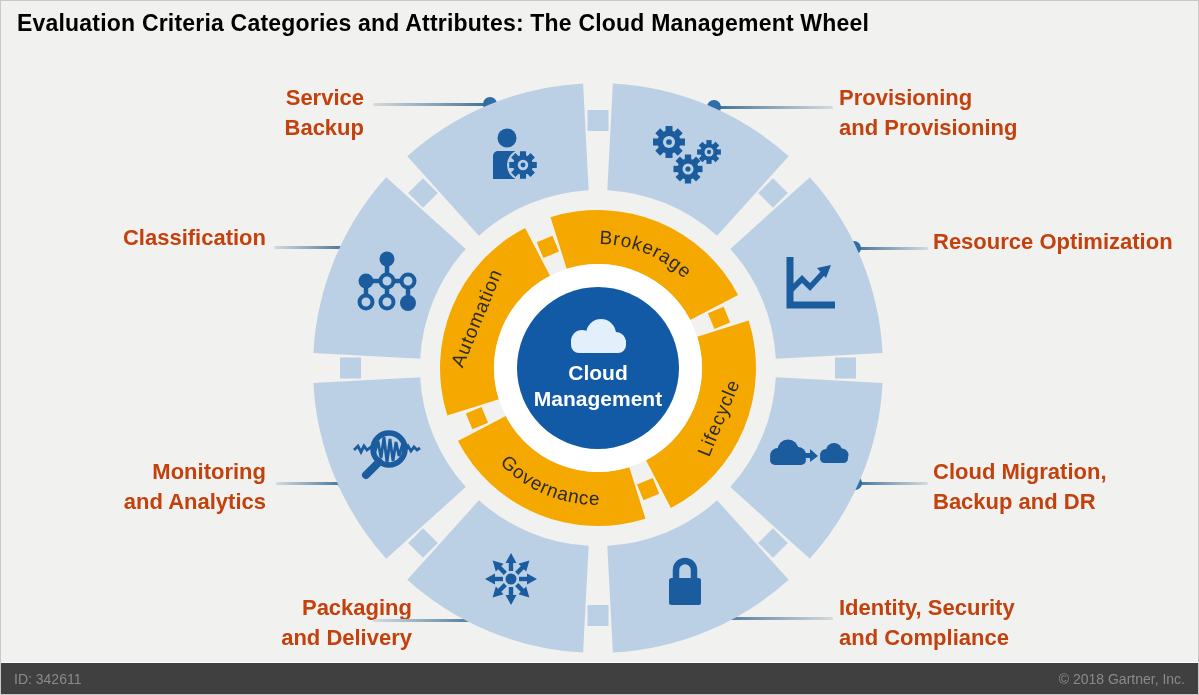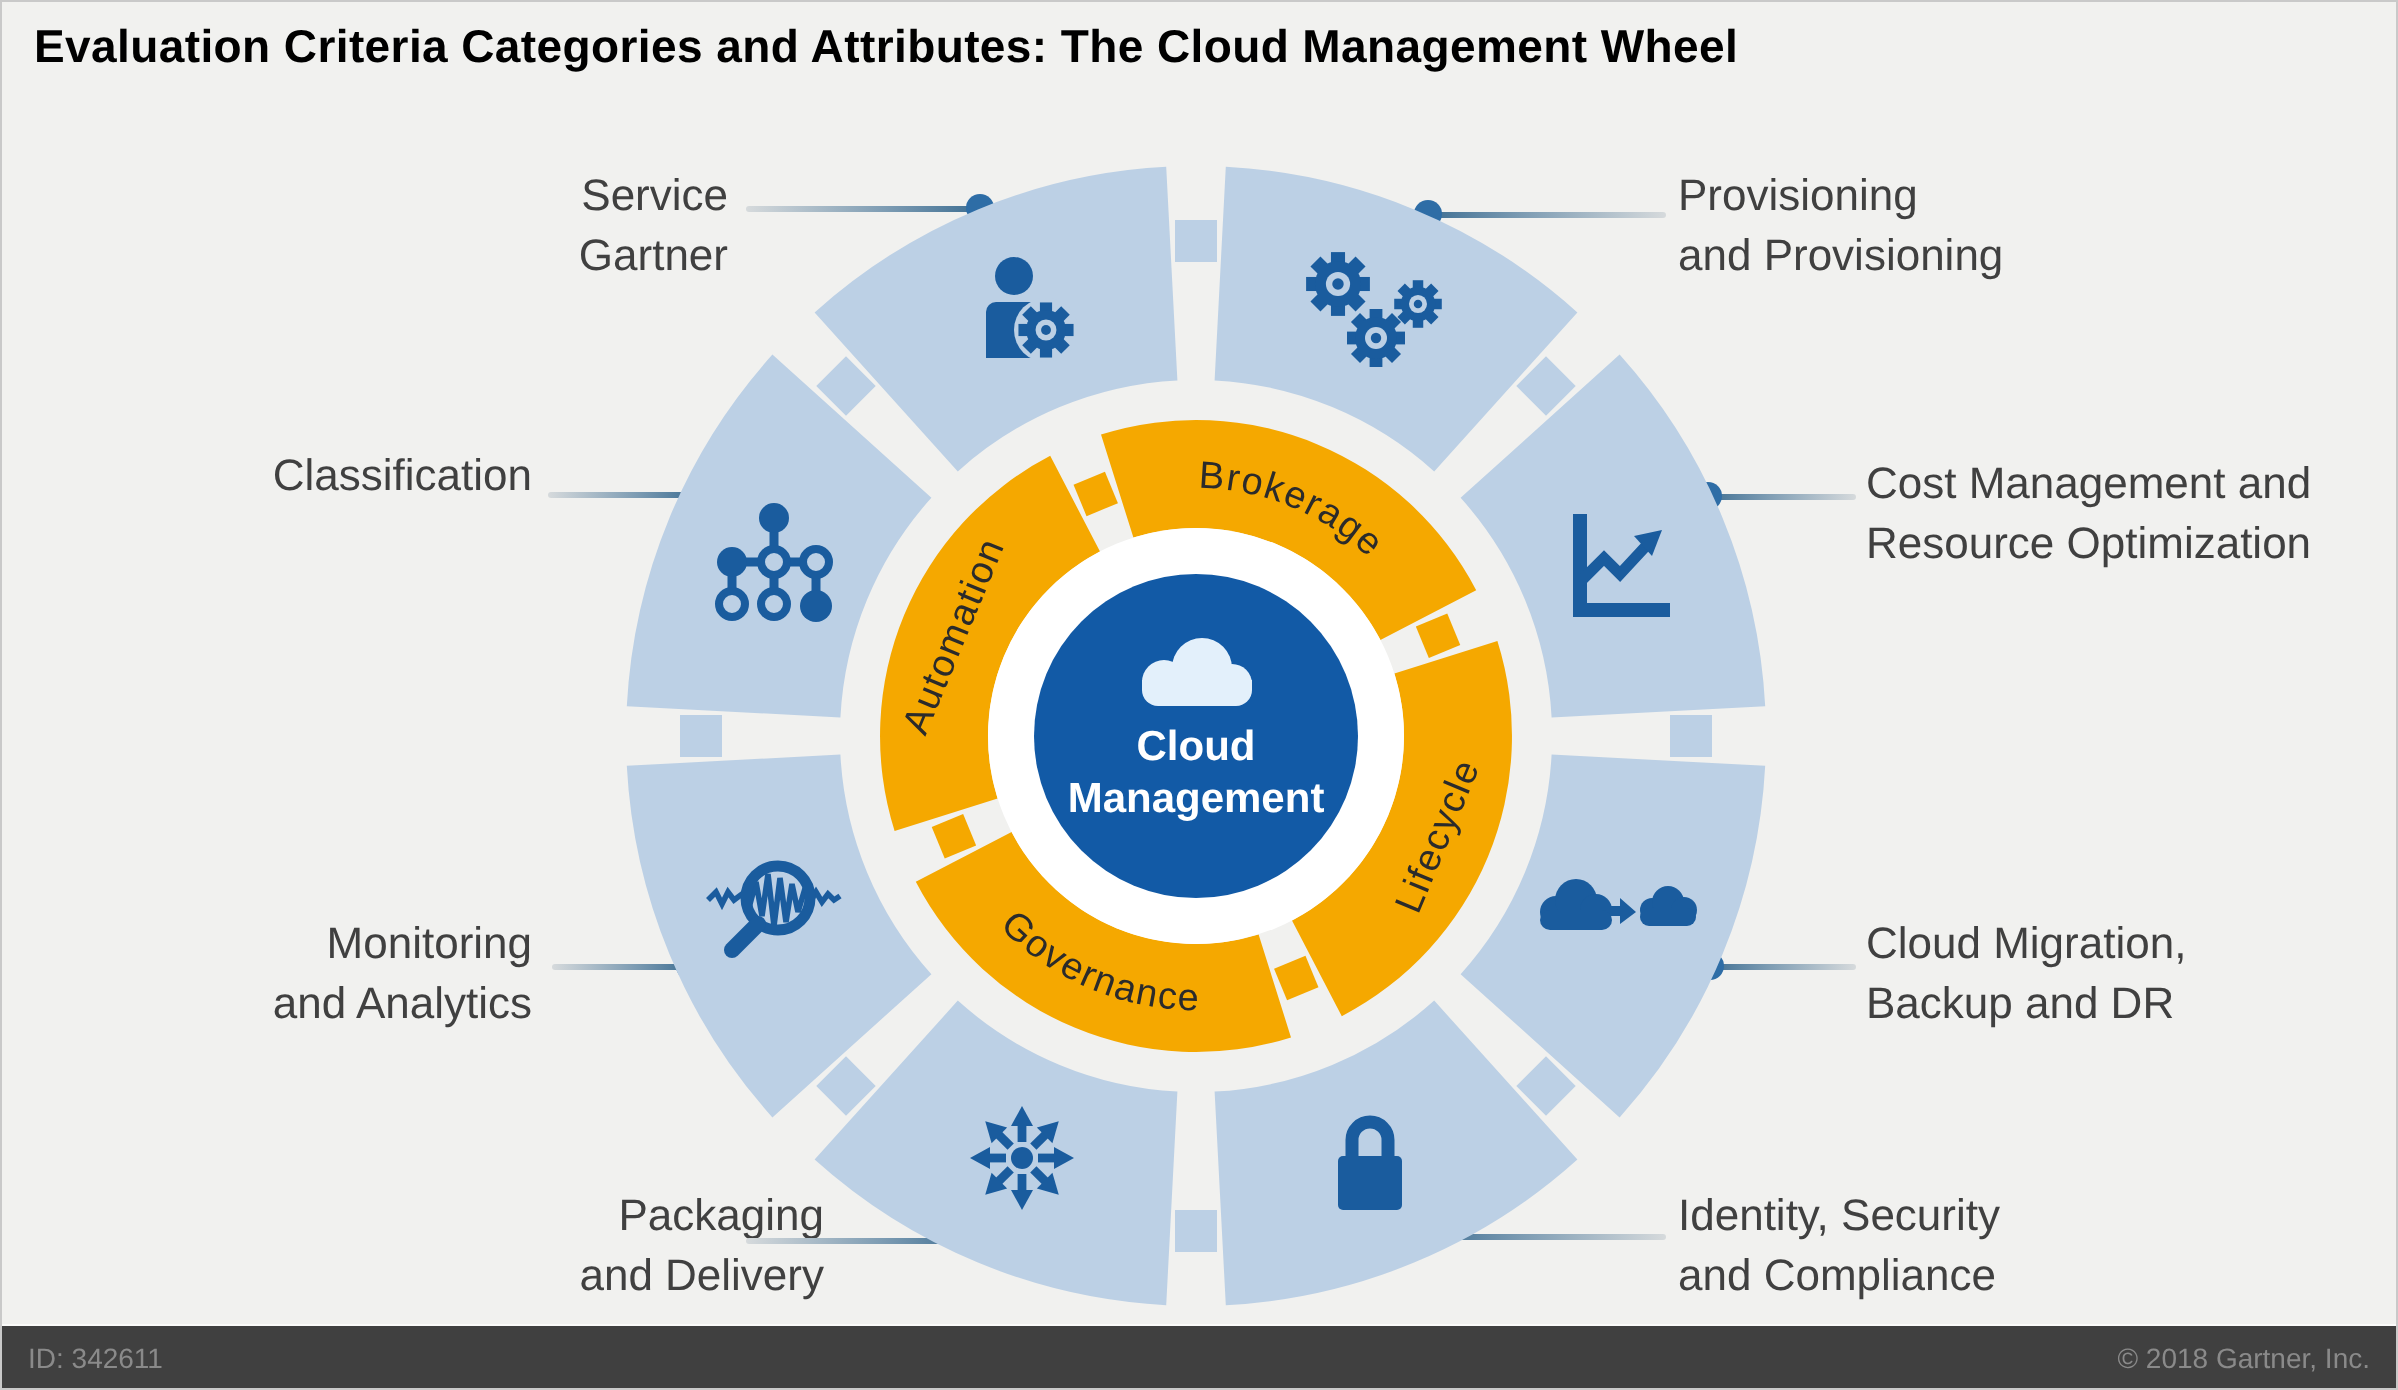--- a/index.html
+++ b/index.html
@@ -18,21 +18,21 @@
     font-family:"Liberation Sans", sans-serif;
     overflow:hidden;
     padding-left:28px;
   }
   .title{
     position:absolute;left:16px;top:9px;
     font-size:23px;font-weight:bold;color:#000;
     letter-spacing:0.2px;white-space:nowrap;
   }
   .cat-label{
-    position:absolute;font-size:22px;color:#404040;line-height:30px;white-space:nowrap;
+    position:absolute;font-size:22px;color:#c2410c;line-height:30px;white-space:nowrap;font-weight:bold;
   }
   .cat-label.align-right{text-align:right;}
   .cat-label span{display:block;}
   .connector{position:absolute;height:3px;border-radius:2px;}
   .connector.to-right{background:linear-gradient(90deg,#d6dadc 0%,#7d9cb3 60%,#3f6f93 100%);}
   .connector.to-left{background:linear-gradient(270deg,#d6dadc 0%,#7d9cb3 60%,#3f6f93 100%);}
   .dot{position:absolute;width:14px;height:14px;border-radius:50%;background:var(--dotblue);}
   .wheel-svg{position:absolute;left:297px;top:67px;}
   .ring-label{
     font-size:19px;fill:#2b2b2b;letter-spacing:0.8px;
@@ -52,31 +52,30 @@
 </style>
 </head>
 <body>
 
 <div class="page">
 
   <div class="title">Evaluation Criteria Categories and Attributes: The Cloud Management Wheel</div>
 
   <div class="cat-label align-right" style="top:82px;right:834px;">
     <span>Service</span>
-    <span>Gartner</span>
+    <span>Backup</span>
   </div>
   <div class="cat-label" style="top:82px;left:838px;">
     <span>Provisioning</span>
     <span>and Provisioning</span>
   </div>
   <div class="cat-label align-right" style="top:222px;right:932px;">
     <span>Classification</span>
   </div>
   <div class="cat-label" style="top:226px;left:932px;">
-    <span>Cost Management and</span>
     <span>Resource Optimization</span>
   </div>
   <div class="cat-label align-right" style="top:456px;right:932px;">
     <span>Monitoring</span>
     <span>and Analytics</span>
   </div>
   <div class="cat-label" style="top:456px;left:932px;">
     <span>Cloud Migration,</span>
     <span>Backup and DR</span>
   </div>

